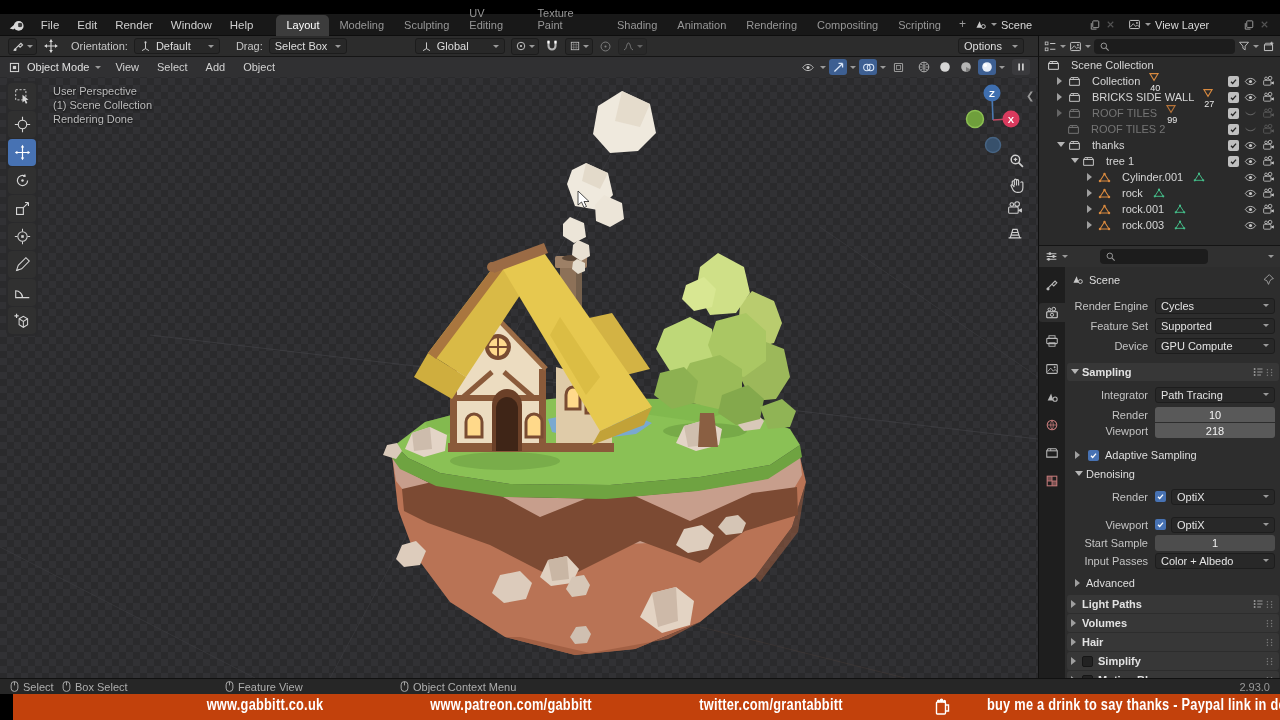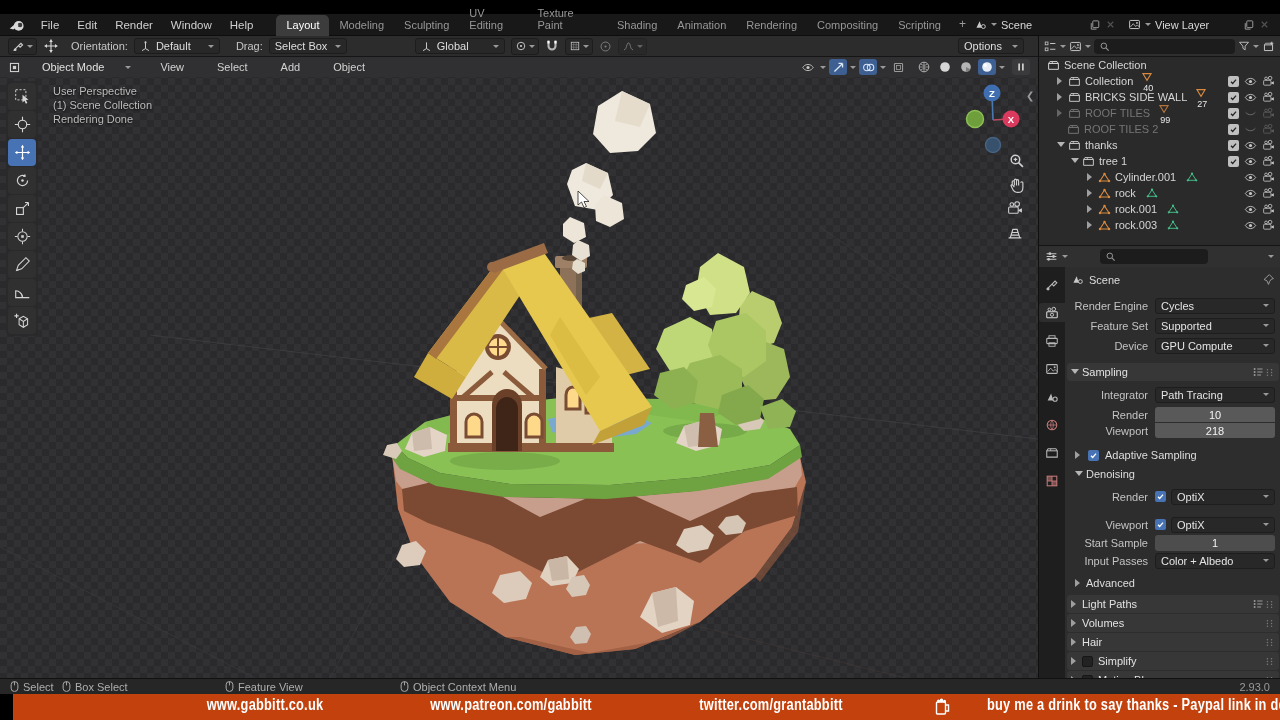--- a/index.html
+++ b/index.html
@@ -29,35 +29,35 @@
   #toolrow { left:0; top:36px; width:1038px; height:21px; background:#2c2c2c; border-bottom:1px solid #151515; display:flex; align-items:center; padding:0 8px; gap:6px; }
   .dd { background:#282828; border:1px solid #1c1c1c; border-radius:3px; height:16px; display:flex; align-items:center; gap:5px; padding:0 5px; color:#dedede; }
   .lbl { color:#c6c6c6; }
   .icbtn { background:#282828; border:1px solid #1c1c1c; border-radius:3px; height:17px; display:flex; align-items:center; padding:0 3px; gap:2px; }
 
   
   #outliner-head { left:1038px; top:36px; width:242px; height:21px; background:#2e2e2e; border-bottom:1px solid #151515; border-left:1px solid #101010; display:flex; align-items:center; padding:0 5px; gap:3px; }
   .searchbox { background:#1c1c1c; border-radius:4px; height:15px; flex:1; display:flex; align-items:center; padding:0 5px; gap:4px; }
   #outliner { left:1038px; top:57px; width:242px; height:188px; background:#2a2a2a; border-left:1px solid #101010; overflow:hidden; }
   .o-row { height:16px; display:flex; align-items:center; color:#d6d6d6; position:relative; }
-  .o-row .label { margin-left:4px; white-space:nowrap; }
+  .o-row .label { margin-left:11px; white-space:nowrap; }
   .o-row.dim { color:#757575; }
   .o-toggles { position:absolute; right:5px; top:0; height:16px; display:flex; align-items:center; gap:5px; }
   .cbx { width:11px; height:11px; background:#bfbfbf; border-radius:2px; display:flex; align-items:center; justify-content:center; }
   .badge { display:flex; align-items:flex-end; margin-left:8px;flex-direction:column; }
   .badge .num { font-size:9px; color:#e8e8e8; margin-left:-3px; margin-bottom:-2px; }
   .ic { display:block; }
 
   
   #viewport { left:0; top:57px; width:1038px; height:621px; overflow:hidden;
     background-color:#2a2a2c;
     background-image:linear-gradient(45deg,#313134 25%,transparent 25%,transparent 75%,#313134 75%),
                      linear-gradient(45deg,#313134 25%,transparent 25%,transparent 75%,#313134 75%);
     background-size:14px 14px; background-position:0 0,7px 7px; }
-  #vp-header { position:absolute; left:0; top:0; width:100%; height:20px; background:rgba(48,48,51,.93); display:flex; align-items:center; padding:0 8px; gap:17px; }
+  #vp-header { position:absolute; left:0; top:0; width:100%; height:20px; background:rgba(48,48,51,.93); display:flex; align-items:center; padding:0 8px; gap:2px; }
   .vp-menu { color:#d2d2d2; padding:0 8px; }
   #vp-hdr-right { margin-left:auto; display:flex; align-items:center; gap:3px; }
   .hic { width:18px; height:16px; display:flex; align-items:center; justify-content:center; border-radius:3px; }
   .hic.on { background:#3d5f92; }
   #vp-overlay { position:absolute; left:53px; top:27px; color:#bcbcbc; text-shadow:0 1px 2px rgba(0,0,0,.8); line-height:14px; }
   #vp-toolbar { position:absolute; left:6px; top:24px; width:32px; background:rgba(41,41,43,.92); border-radius:5px; padding:2px; display:flex; flex-direction:column; gap:1px; }
   .tbtn { width:28px; height:27px; border-radius:4px; display:flex; align-items:center; justify-content:center; color:#d5d5d5; background:#303030; }
   .tbtn.active { background:#4772b3; color:#fff; }
   #nav-gizmo { position:absolute; left:958px; top:26px; }
   .gz-label { font-size:9.5px; font-weight:bold; fill:#fff; }
@@ -70,21 +70,21 @@
   #prop-tabs { position:absolute; left:0; top:0; width:26px; height:411px; background:#1e1e1e; display:flex; flex-direction:column; align-items:center; padding-top:8px; gap:9px; }
   .ptab { width:26px; height:19px; display:flex; align-items:center; justify-content:center; }
   .ptab.active { background:#2d2d2d; border-radius:3px 0 0 3px; }
   #prop-body { position:absolute; left:26px; top:0; width:216px; height:411px; }
   .prow { position:absolute; left:6px; width:204px; height:17px; display:flex; align-items:center; }
   .plabel { width:84px; text-align:right; color:#c3c3c3; padding-right:7px; white-space:nowrap; flex:none; }
   .pdd { flex:1; background:#282828; border:1px solid #1d1d1d; border-radius:3px; height:16px; display:flex; align-items:center; padding:0 5px; color:#e4e4e4; }
   .pdd .val { flex:1; text-align:left; }
   .pnum { flex:1; background:#595959; border-radius:3px; height:15px; display:flex; align-items:center; justify-content:center; color:#f3f3f3; }
   .pslider { flex:1; background:#4d4d4d; border-radius:3px; height:16px; display:flex; align-items:center; justify-content:center; color:#f3f3f3; }
-  .phead { position:absolute; left:2px; width:212px; height:18px; background:#373737; border-radius:3px; display:flex; align-items:center; color:#e2e2e2; padding:0 4px; }
+  .phead { position:absolute; left:2px; width:212px; height:18px; background:#373737; border-radius:3px; display:flex; align-items:center; color:#e2e2e2; padding:0 4px;font-weight:bold; }
   .phead .sp { flex:1; }
   .pchk { width:11px; height:11px; background:#4772b3; border-radius:2px; display:flex; align-items:center; justify-content:center; flex:none; }
   .pchk-off { width:11px; height:11px; background:#222; border:1px solid #161616; border-radius:2px; flex:none; }
   .subhead { position:absolute; left:10px; display:flex; align-items:center; color:#dedede; height:16px; }
 
   
   #statusbar { left:0; top:678px; width:1280px; height:16px; background:#262626; border-top:1px solid #111; color:#aeaeae; }
   .hint { position:absolute; top:1px; display:flex; align-items:center; gap:4px; }
   #version { position:absolute; right:10px; top:2px; color:#9a9a9a; }
   #banner { left:13px; top:694px; width:1280px; height:26px; background:#c2410c; }

